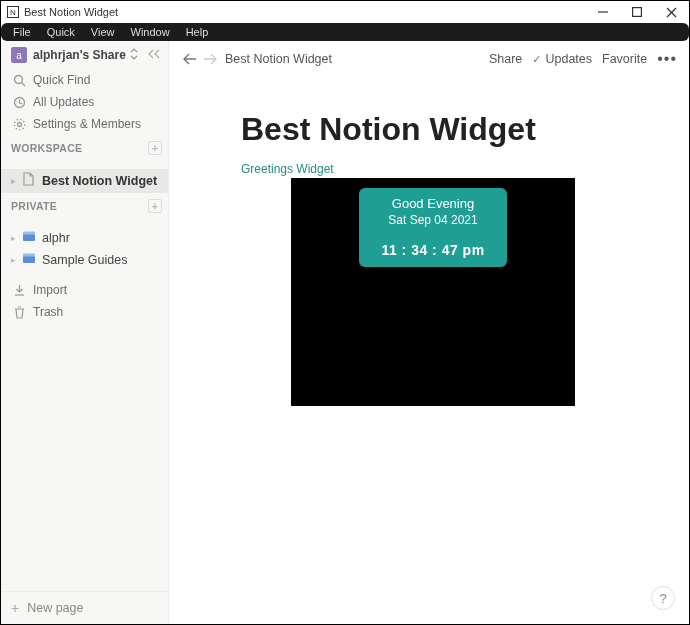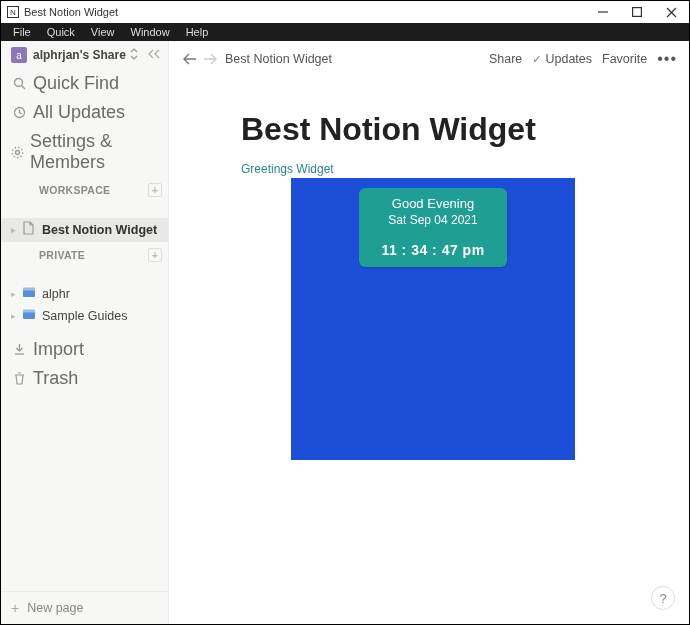--- a/index.html
+++ b/index.html
@@ -6,35 +6,35 @@
   html, body { width: 690px; height: 625px; overflow: hidden; background: #fff; }
   .window { width: 690px; height: 625px; border: 1px solid #000; display: flex; flex-direction: column; }
   
   .titlebar { height: 22px; background: #fff; display: flex; align-items: center; padding: 0 4px 0 6px; font-size: 11px; color: #333; }
   .titlebar .appicon { width: 12px; height: 12px; border: 1px solid #333; margin-right: 5px; display:inline-flex; align-items:center; justify-content:center; font-size:8px; }
   .titlebar .title { flex: 1; }
   .titlebar .winbtns { display: flex; align-items: center; gap: 14px; margin-right: 4px; }
   .titlebar .winbtn { width: 20px; height: 14px; display:flex; align-items:center; justify-content:center; }
   .titlebar .winbtn svg { display:block; }
   
-  .menubar { height: 18px; background: #1c1c1c; display: flex; align-items: center; padding: 0 4px; }
+  .menubar { height: 18px; background: #1c1c1c; display: flex; align-items: center; padding: 0 4px; border-radius: 6px; }
   .menubar .menuitem { color: #ddd; font-size: 11px; padding: 1px 8px; cursor: default; }
   
   .body { flex: 1; display: flex; min-height: 0; }
   .sidebar { width: 168px; background: #f7f7f5; display: flex; flex-direction: column; border-right: 1px solid #ececec; }
   .content { flex: 1; display: flex; flex-direction: column; position: relative; }
   
   .sb-workspace { display:flex; align-items:center; padding: 6px 8px 6px 10px; font-size: 12px; color:#333; }
   .sb-workspace .wk { background:#8b78b8; color:#fff; width:16px; height:16px; font-size:10px; display:flex; align-items:center; justify-content:center; border-radius:2px; margin-right:6px; }
   .sb-workspace .name { font-weight:600; color:#444; }
   .sb-workspace .expand { margin-left:4px; color:#999; font-size:9px; }
   .sb-workspace .collapse { margin-left:auto; color:#999; font-size:11px; }
-  .sb-item { display:flex; align-items:center; padding: 4px 8px 4px 10px; font-size: 18px; color:#6b6b6b; cursor:pointer; }
+  .sb-item { display:flex; align-items:center; padding: 4px 8px 4px 10px; font-size: 12px; color:#6b6b6b; cursor:pointer; }
   .sb-item .icon { width:16px; display:flex; align-items:center; justify-content:center; margin-right:6px; color:#9b9b9b; }
-  .sb-section { display:flex; align-items:center; padding: 6px 6px 21px 10px; font-size: 10.5px; color:#8a8a8a; font-weight:600; letter-spacing:0.3px;margin-left:28px; }
+  .sb-section { display:flex; align-items:center; padding: 6px 6px 14px 10px; font-size: 10.5px; color:#8a8a8a; font-weight:600; letter-spacing:0.3px; }
   .sb-section .add { margin-left:auto; color:#bbb; border:1px solid #ddd; width:14px; height:14px; display:flex; align-items:center; justify-content:center; font-size:11px; border-radius:2px; }
   .sb-page { display:flex; align-items:center; padding: 4px 8px 4px 10px; font-size: 12.5px; color:#444; cursor:pointer; }
   .sb-page.selected { background:#e8e8e6; font-weight:600; color:#333; }
   .sb-page .tri { width:10px; color:#bbb; font-size:9px; margin-right:2px; }
   .sb-page .pg-icon { width:14px; margin-right:5px; color:#999; font-size:12px; }
   .sb-page .blue { color:#4a80c2; }
   .sb-footer { margin-top:auto; border-top:1px solid #ececec; padding:8px 10px; display:flex; align-items:center; font-size:12.5px; color:#888; cursor:pointer; }
   .sb-footer .plus { margin-right:8px; font-size:14px; color:#aaa; }
   
   .topbar { height: 36px; display:flex; align-items:center; padding: 0 12px; font-size:12.5px; color:#666; }
@@ -42,21 +42,21 @@
   .topbar .breadcrumb { margin-left:6px; color:#555; }
   .topbar .spacer { flex:1; }
   .topbar .action { margin-left:10px; color:#555; cursor:pointer; display:flex; align-items:center; gap:4px; }
   .topbar .check { color:#777; font-size:11px; }
   .topbar .dots { font-size:16px; letter-spacing:1px; color:#555; }
   
   .page-body { padding: 34px 0 0 0; display:flex; flex-direction:column; align-items:flex-start; }
   .page-inner { margin-left: 72px; width: 380px; }
   .page-title { font-size: 32px; font-weight:800; color:#222; margin-bottom: 14px; }
   .widget-label { font-size: 12px; color: #2a8a82; margin-bottom: 2px; display:block; }
-  .embed-box { margin-left: 50px; margin-top:0px; width: 284px; height: 282px; background:#1d4ed8; position:relative; }
+  .embed-box { margin-left: 50px; margin-top:0px; width: 284px; height: 228px; background:#000000; position:relative; }
   .clock-widget { position:absolute; top:10px; left:50%; transform:translateX(-50%); width:148px; background:#1f9e94; border-radius:6px; padding:8px 6px 9px 6px; text-align:center; color:#fff; box-shadow:0 1px 2px rgba(0,0,0,0.2); }
   .clock-widget .greet { font-size:13px; font-weight:500; }
   .clock-widget .date { font-size:12px; margin-top:2px; }
   .clock-widget .time { font-size:14px; font-weight:700; margin-top:15px; letter-spacing:0.5px; }
   
   .help-btn { position:absolute; bottom:14px; right:14px; width:24px; height:24px; border:1px solid #ddd; border-radius:50%; display:flex; align-items:center; justify-content:center; font-size:13px; color:#888; background:#fff; }
   svg { overflow:visible; }
 </style>
 </head>
 <body>

